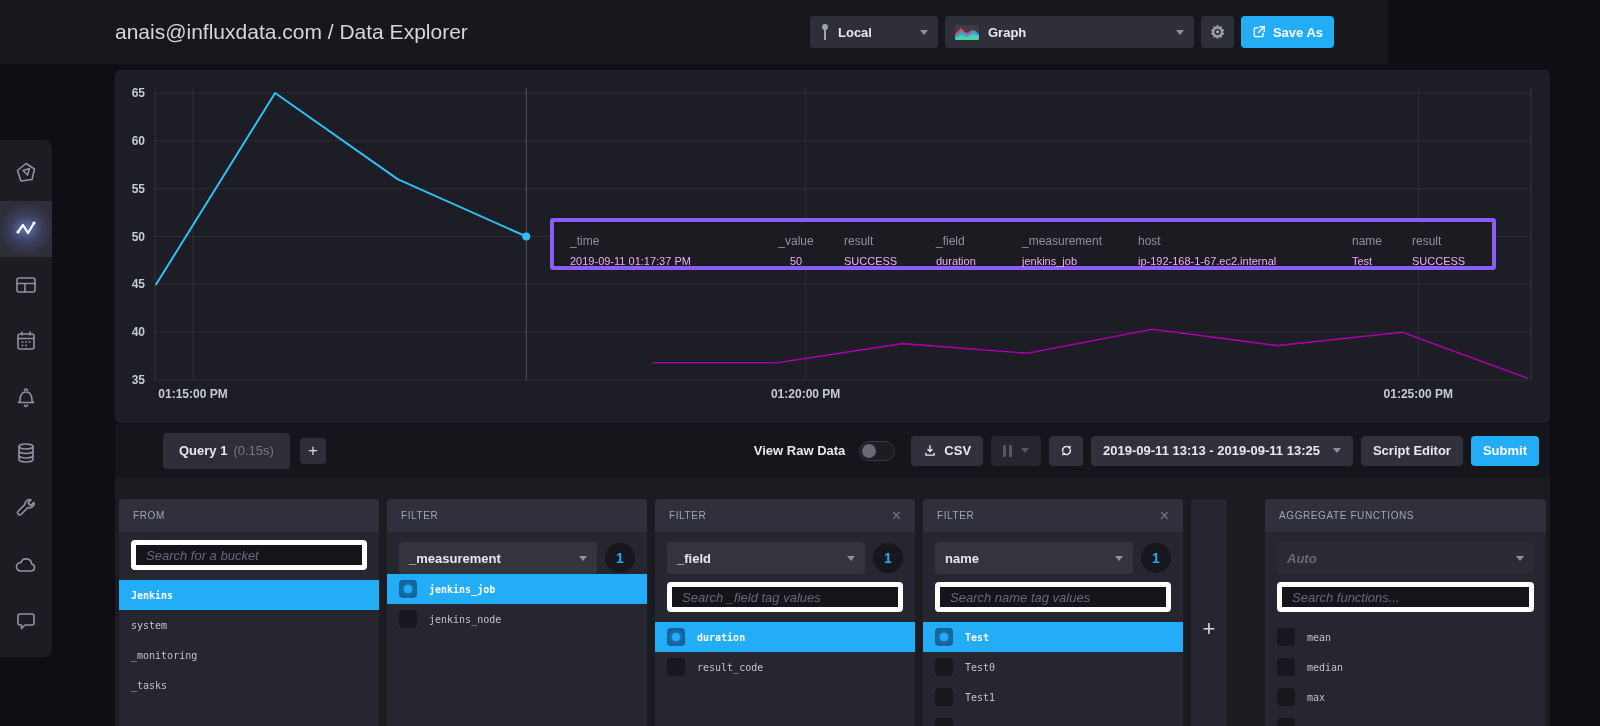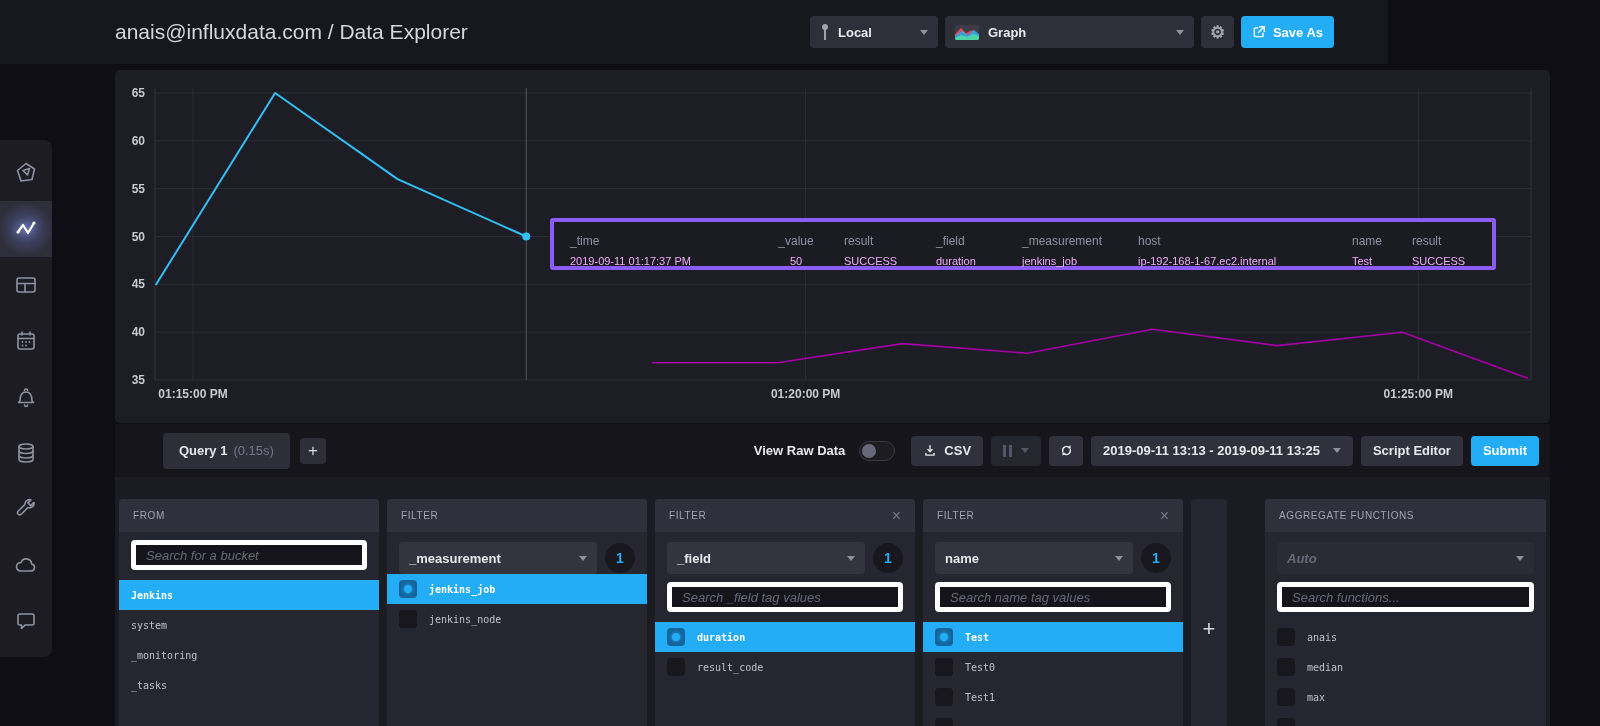--- a/index.html
+++ b/index.html
@@ -421,21 +421,21 @@
       <div class="dd-row">
         <div class="dropdown disabled">
           <span>Auto</span>
           <span class="caret"></span>
         </div>
       </div>
       <input class="search" placeholder="Search functions..." style="">
       <div class="list">
         <div class="row">
             <span class="checkbox"></span>
-            <span>anais</span>
+            <span>mean</span>
           </div>
         <div class="row">
             <span class="checkbox"></span>
             <span>median</span>
           </div>
         <div class="row">
             <span class="checkbox"></span>
             <span>max</span>
           </div>
         <div class="row">

